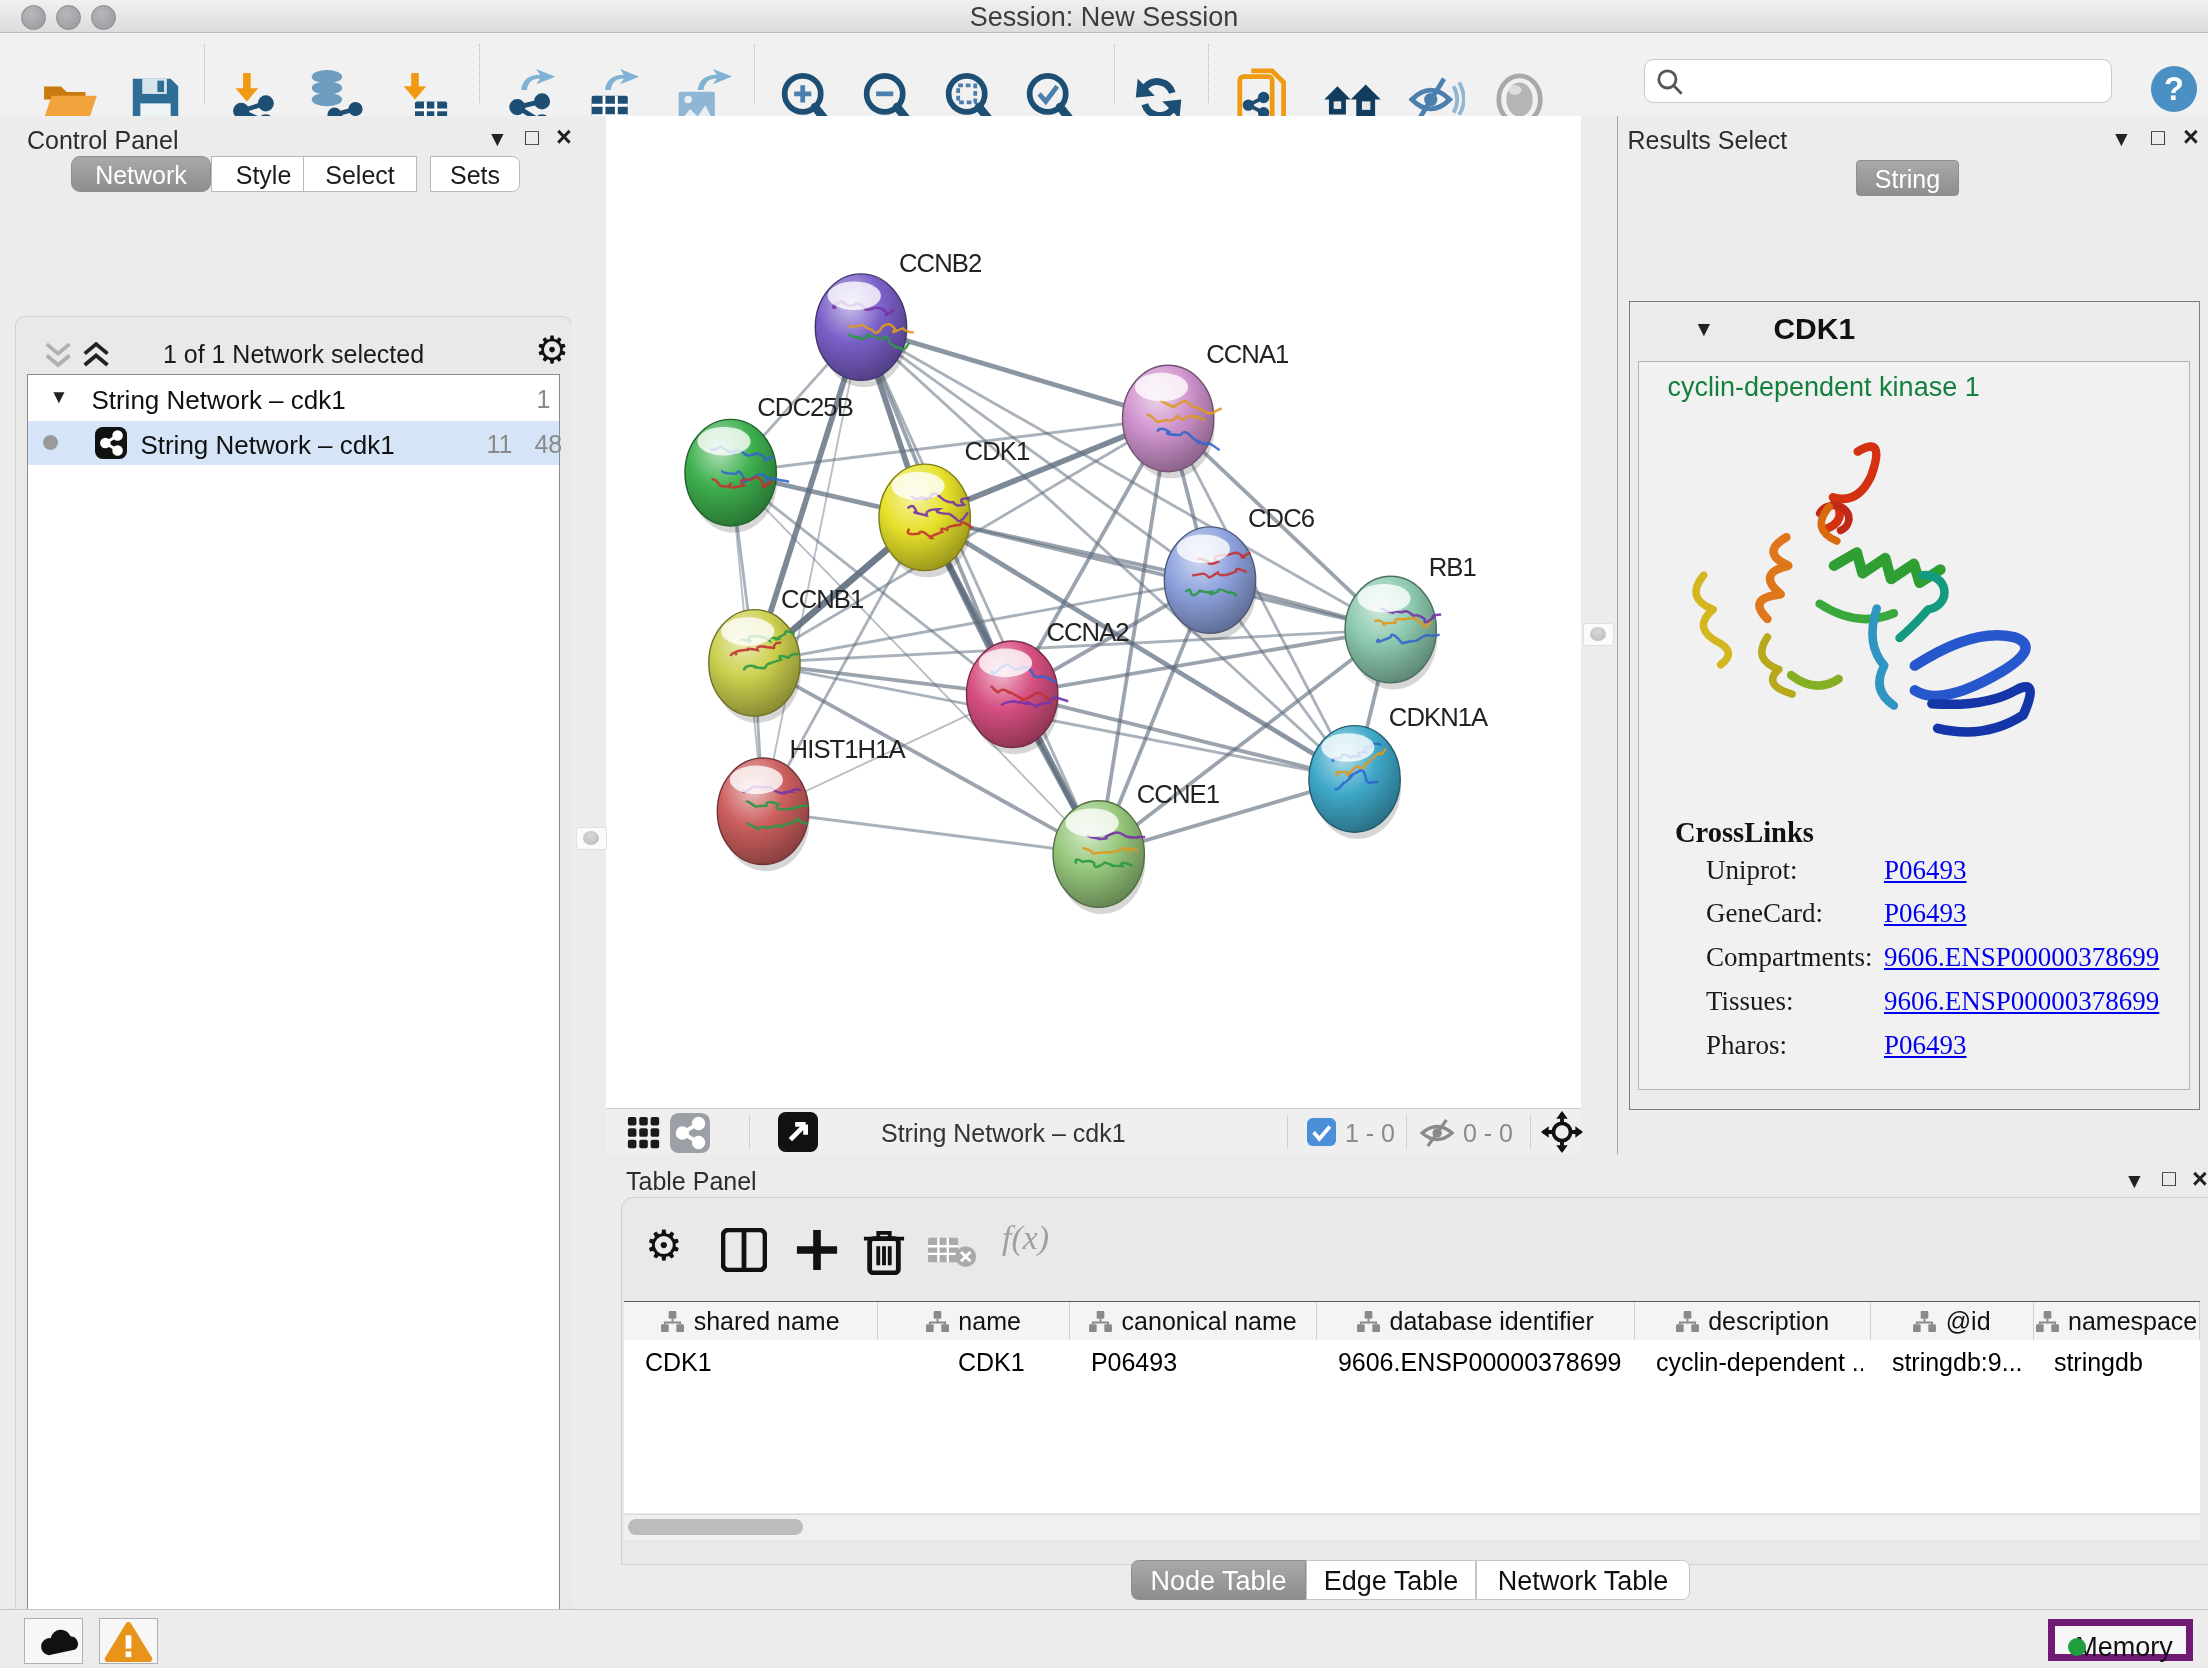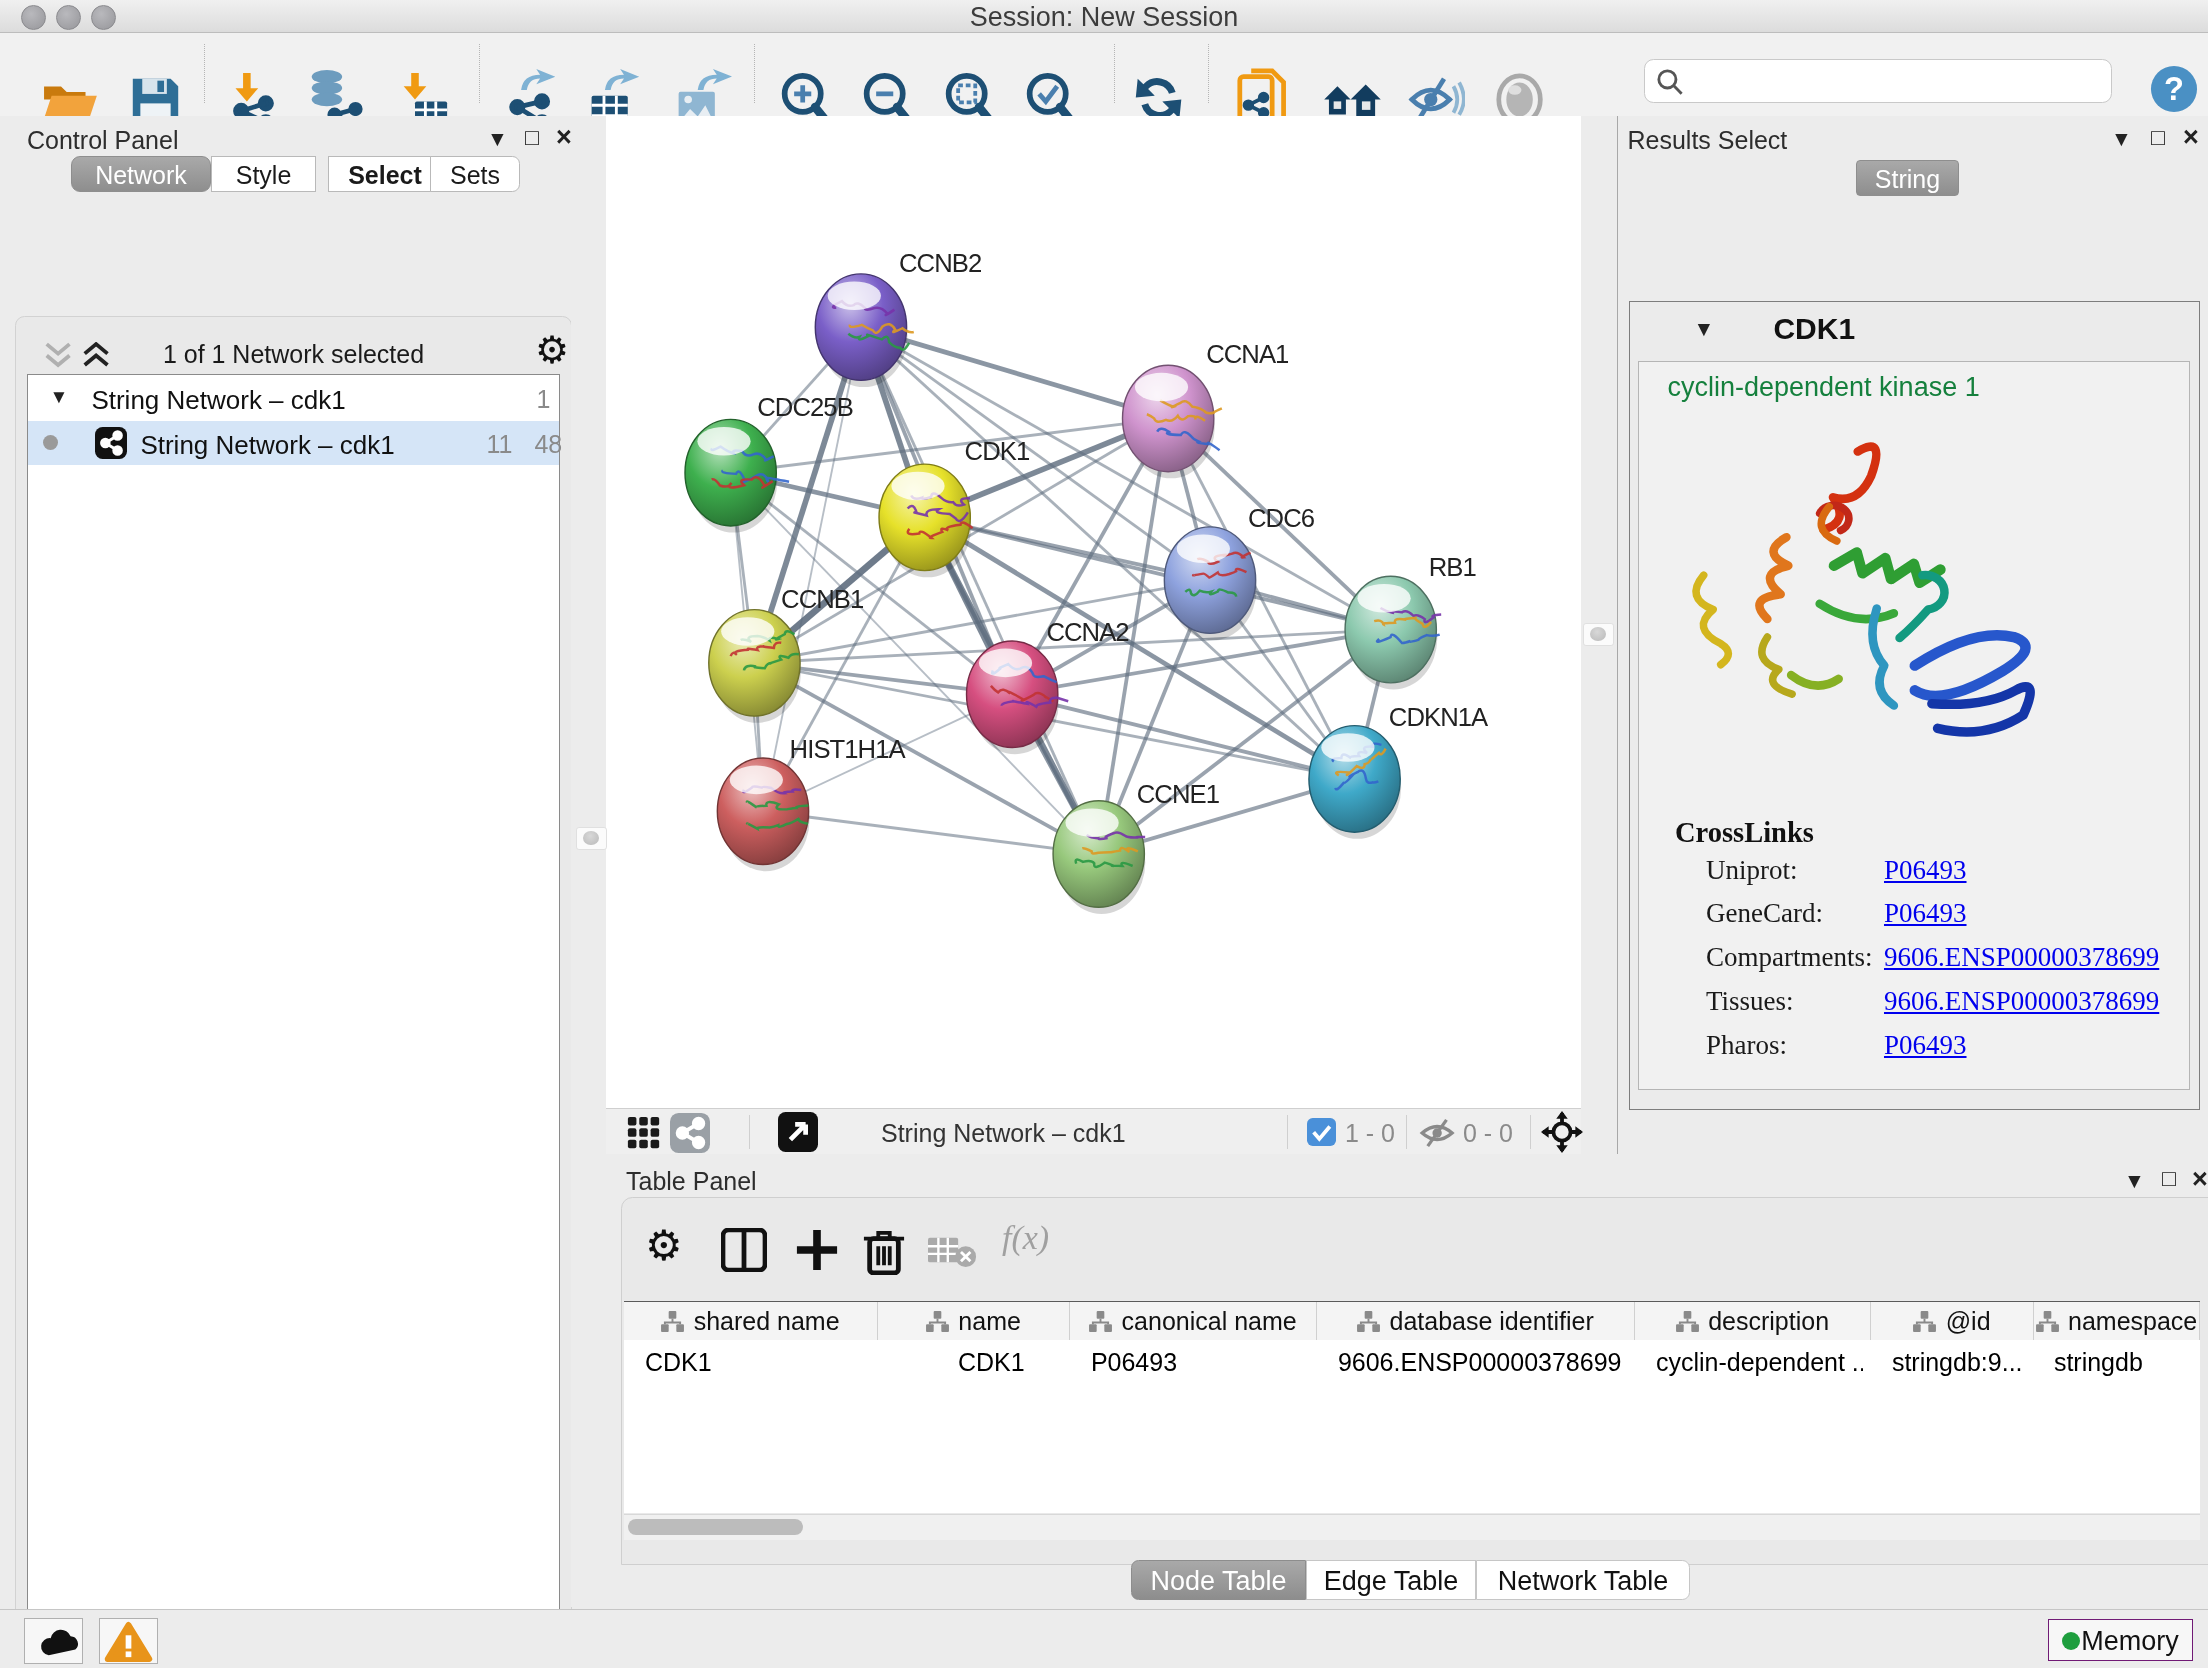--- a/index.html
+++ b/index.html
@@ -67,21 +67,21 @@
   #tbl-body{position:absolute;top:39px;height:173px;width:1576px;background:#fff;}
   .td{position:absolute;top:7.6px;font-size:25px;color:#000;white-space:nowrap;overflow:hidden;}
   #tp-scroll{position:absolute;left:1.9px;top:316px;width:1576px;height:25px;background:#f0f0f0;border-top:1px solid #d8d8d8;}
   #tp-thumb{position:absolute;left:3.8px;top:3.8px;width:175px;height:16px;background:#bcbcbc;border-radius:8.6px;}
   .bt-tab{position:absolute;height:40px;background:#fff;border:1px solid #c6c6c6;font-size:27px;color:#111;
     text-align:center;line-height:40px;box-sizing:border-box;}
   .bt-tab.active{background:linear-gradient(#a9a9a9,#8d8d8d);color:#fff;border-color:#8d8d8d;}
   
   #status-bar{left:0;top:1609px;width:2208px;height:59px;background:#ececec;border-top:1px solid #c6c6c6;}
   .sb-btn{position:absolute;top:7.6px;width:57px;height:44px;background:#f7f7f7;border:1px solid #b0b0b0;}
-  #memory-btn{position:absolute;right:15px;top:8.6px;width:145px;height:42px;background:#f7f7f7;border:1px solid #701a75;
+  #memory-btn{position:absolute;right:15px;top:8.6px;width:145px;height:42px;background:#f7f7f7;border:7px solid #701a75;
     font-size:27px;color:#111;text-align:right;line-height:42px;padding-right:13.3px;box-sizing:border-box;}
   #memory-dot{position:absolute;left:13.3px;top:12.4px;width:18px;height:18px;border-radius:50%;}
   .fx{font-family:"Liberation Serif",serif;font-style:italic;font-size:34px;color:#a0a0a0;}
 </style>
 </head>
 <body>
 
 <div id="titlebar" class="abs">
   <div class="tl" style="left:21px"></div>
   <div class="tl" style="left:56px"></div>
@@ -225,21 +225,21 @@
 </div>
 
 <div id="control-panel" class="abs">
   <span class="panel-title abs" style="left:27px;top:9.5px">Control Panel</span>
   <span class="ptri abs" style="left:487px;top:11.4px">▼</span>
   <span class="panel-icons" style="left:525px;top:7.6px">□</span>
   <span class="panel-icons" style="left:556px;top:5.7px;font-weight:bold;font-size:27px">×</span>
   <div id="cp-tabs">
       <div class="tab active" style="left: 71px; top: 40px; width: 140px; border-radius: 9px;">Network</div>
       <div class="tab" style="left: 211px; top: 40px; width: 105px;">Style</div>
-      <div class="tab" style="left: 328px; top: 40px; width: 114px; font-weight: bold;">Select</div>
+      <div class="tab" style="left: 303px; top: 40px; width: 114px;">Select</div>
       <div class="tab" style="left: 430px; top: 40px; width: 90px; border-radius: 0px 7.6px 7.6px 0px;">Sets</div>
     </div>
   <div id="cp-box">
     <svg class="abs" style="left:25px;top:25px" width="38" height="27" viewBox="0 0 40 28">
       <path d="M6,2 l12,10 12,-10 M6,14 l12,10 12,-10" stroke="#b0b0b0" stroke-width="4" fill="none"></path>
     </svg>
     <svg class="abs" style="left:63px;top:25px" width="38" height="27" viewBox="0 0 40 28">
       <path d="M6,12 l12,-10 12,10 M6,24 l12,-10 12,10" stroke="#222" stroke-width="4" fill="none"></path>
     </svg>
     <span id="cp-status">1 of 1 Network selected</span>

